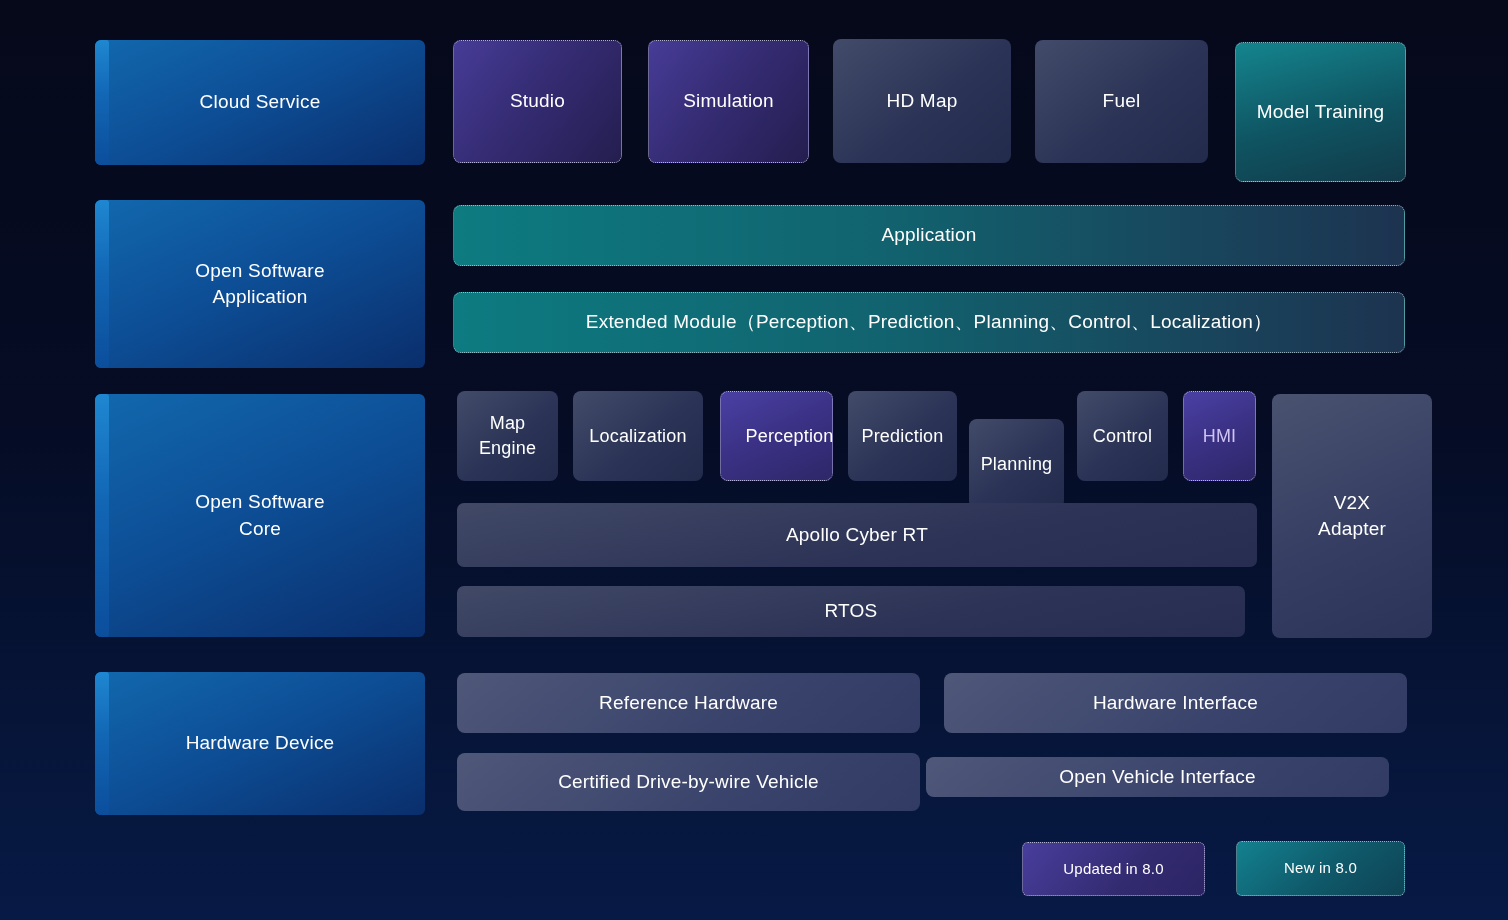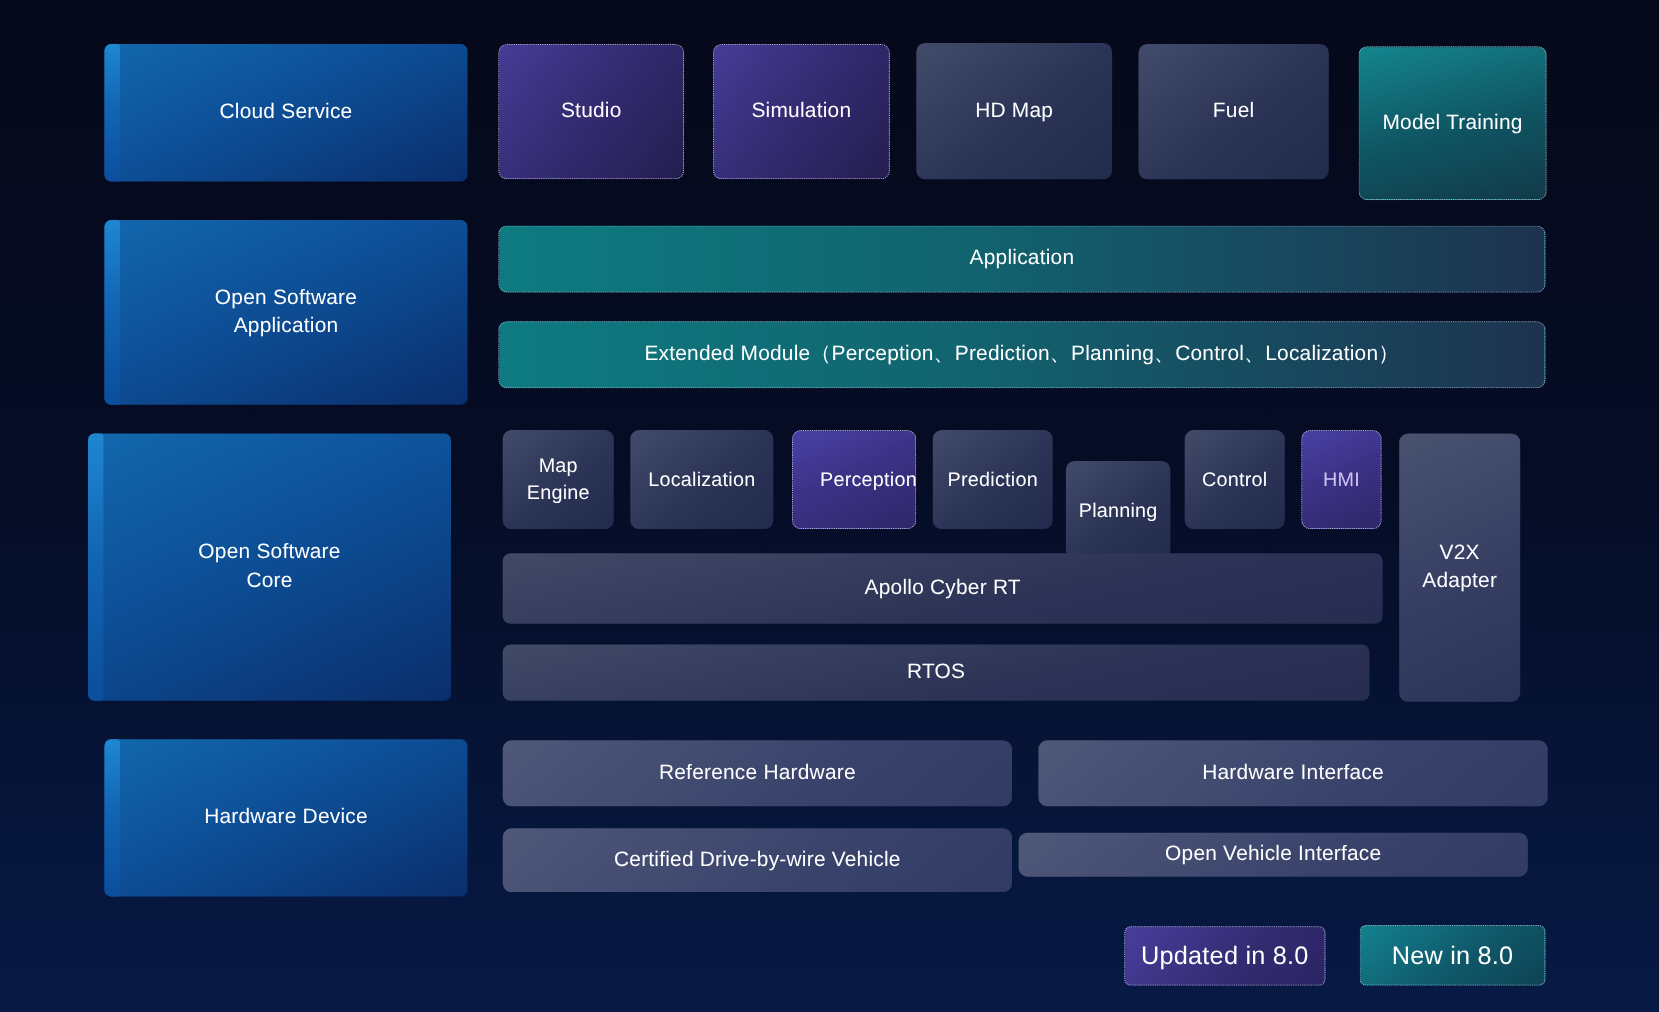--- a/index.html
+++ b/index.html
@@ -45,49 +45,49 @@
   .hmi{color:#cfc3f1;}
   
   .teal-bar{
     background:linear-gradient(90deg,#0d7b81 0%,#11636f 45%,#1d3350 100%);
     border:1.5px dotted rgba(195,212,222,0.75);
   }
   .teal{
     background:linear-gradient(165deg,#14858e 0%,#0f5462 55%,#123a49 100%);
     border:1.5px dotted rgba(195,212,222,0.75);
   }
-  .legend{font-size:23px;border-radius:6px;}
+  .legend{font-size:15px;border-radius:6px;}
   .legend-updated{background:linear-gradient(130deg,#483e9d 0%,#332b70 60%,#2b2464 100%);border:1.5px dotted rgba(212,212,233,0.8);}
   .legend-new{background:linear-gradient(140deg,#13818f 0%,#0f596a 55%,#0e4355 100%);border:1.5px dotted rgba(195,212,222,0.75);}
 </style>
 </head>
 <body>
 
 <div id="stage">
 
   <div class="box layer" style="left:95px;top:40px;width:330px;height:125px;">Cloud Service</div>
   <div class="box purple" style="left:453px;top:40px;width:169px;height:123px;">Studio</div>
   <div class="box purple" style="left:648px;top:40px;width:161px;height:123px;">Simulation</div>
   <div class="box slate" style="left:833px;top:39px;width:178px;height:124px;">HD Map</div>
   <div class="box slate" style="left:1035px;top:40px;width:173px;height:123px;">Fuel</div>
   <div class="box teal" style="left:1235px;top:42px;width:171px;height:140px;">Model Training</div>
 
   <div class="box layer" style="left:95px;top:200px;width:330px;height:168px;">Open Software Application</div>
   <div class="box teal-bar" style="left:453px;top:205px;width:952px;height:61px;">Application</div>
   <div class="box teal-bar" style="left:453px;top:292px;width:952px;height:61px;">Extended Module（Perception、Prediction、Planning、Control、Localization）</div>
 
-  <div class="box layer" style="left:80px;top:394px;width:330px;height:243px;">Open Software Core</div>
+  <div class="box layer" style="left:95px;top:394px;width:330px;height:243px;">Open Software Core</div>
   <div class="box slate cell narrow" style="left:457px;top:391px;width:101px;height:90px;">Map Engine</div>
   <div class="box slate cell" style="left:573px;top:391px;width:130px;height:90px;">Localization</div>
   <div class="box purple-strong cell" style="left:720px;top:391px;width:113px;height:90px;padding-left:32px;">Perception</div>
   <div class="box slate cell" style="left:848px;top:391px;width:109px;height:90px;">Prediction</div>
   <div class="box slate cell" style="left:969px;top:391px;width:95px;height:90px;margin-top:28px;">Planning</div>
   <div class="box slate cell" style="left:1077px;top:391px;width:91px;height:90px;">Control</div>
   <div class="box purple-strong cell hmi" style="left:1183px;top:391px;width:73px;height:90px;">HMI</div>
-  <div class="box v2x" style="left:1272px;top:394px;width:110px;height:244px;">V2X Adapter</div>
+  <div class="box v2x" style="left:1272px;top:394px;width:160px;height:244px;">V2X Adapter</div>
   <div class="box bar" style="left:457px;top:503px;width:800px;height:64px;">Apollo Cyber RT</div>
   <div class="box bar" style="left:457px;top:586px;width:788px;height:51px;">RTOS</div>
 
   <div class="box layer" style="left:95px;top:672px;width:330px;height:143px;">Hardware Device</div>
   <div class="box slate-light" style="left:457px;top:673px;width:463px;height:60px;">Reference Hardware</div>
   <div class="box slate-light" style="left:944px;top:673px;width:463px;height:60px;">Hardware Interface</div>
   <div class="box slate-light" style="left:457px;top:753px;width:463px;height:58px;">Certified Drive-by-wire Vehicle</div>
   <div class="box slate-light" style="left:926px;top:757px;width:463px;height:40px;">Open Vehicle Interface</div>
 
   <div class="box legend legend-updated" style="left:1022px;top:842px;width:183px;height:54px;">Updated in 8.0</div>

